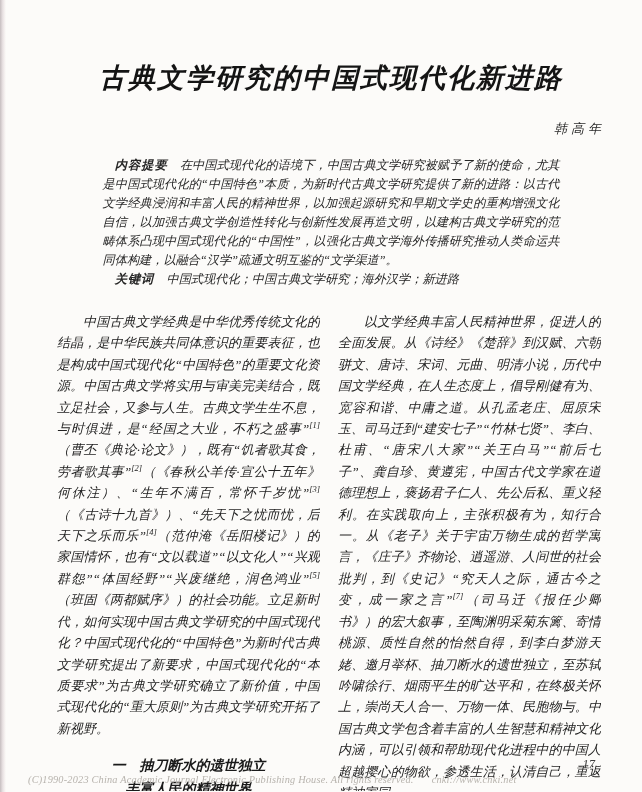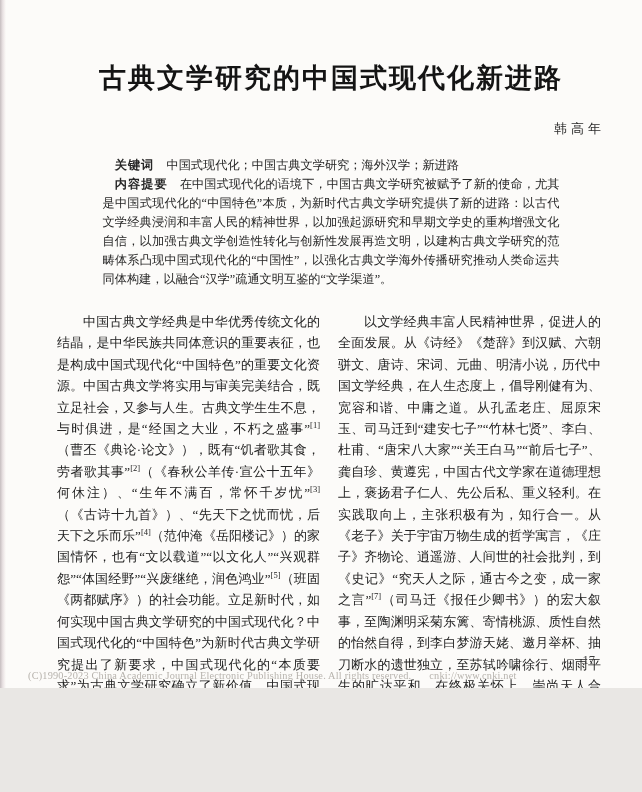--- a/index.html
+++ b/index.html
@@ -3,24 +3,25 @@
 <meta charset="utf-8">
 <style>
   html, body { margin: 0; padding: 0; }
   body {
     width: 642px; height: 792px;
     background: #e9e7e4;
     font-family: "Liberation Serif", "DejaVu Serif", serif;
   }
   .page {
     position: relative;
-    width: 642px; height: 688px;
+    width: 642px; height: 792px;
     background: #fcfbf9;
     color: #1e1e1e;
     overflow: hidden;
+    font-style: italic;
   }
   .scan-edge {
     position: absolute; left: 0; top: 0;
     width: 6px; height: 100%;
     background: linear-gradient(to right, #c6bec0 0%, #e8e1e2 45%, #f6f2f1 80%, #fcfbf9 100%);
   }
   .content { margin-left: 57px; width: 548px; }
   .article-title {
     padding-top: 60px;
     text-align: center;
@@ -92,22 +93,22 @@
 <body>
 
 <div class="page">
   <div class="scan-edge"></div>
 
   <div class="content">
     <div class="article-title">古典文学研究的中国式现代化新进路</div>
     <div class="author">韩高年</div>
 
     <div class="abstract">
+      <p><span class="lbl">内容提要</span><span>在中国式现代化的语境下，中国古典文学研究被赋予了新的使命，尤其是中国式现代化的“中国特色”本质，为新时代古典文学研究提供了新的进路：以古代文学经典浸润和丰富人民的精神世界，以加强起源研究和早期文学史的重构增强文化自信，以加强古典文学创造性转化与创新性发展再造文明，以建构古典文学研究的范畴体系凸现中国式现代化的“中国性”，以强化古典文学海外传播研究推动人类命运共同体构建，以融合“汉学”疏通文明互鉴的“文学渠道”。</span></p>
       <p><span class="lbl">关键词</span><span>中国式现代化；中国古典文学研究；海外汉学；新进路</span></p>
-      <p><span class="lbl">内容提要</span><span>在中国式现代化的语境下，中国古典文学研究被赋予了新的使命，尤其是中国式现代化的“中国特色”本质，为新时代古典文学研究提供了新的进路：以古代文学经典浸润和丰富人民的精神世界，以加强起源研究和早期文学史的重构增强文化自信，以加强古典文学创造性转化与创新性发展再造文明，以建构古典文学研究的范畴体系凸现中国式现代化的“中国性”，以强化古典文学海外传播研究推动人类命运共同体构建，以融合“汉学”疏通文明互鉴的“文学渠道”。</span></p>
     </div>
 
     <div class="body-cols">
       <div class="col">
           <p class="para indent">中国古典文学经典是中华优秀传统文化的结晶，是中华民族共同体意识的重要表征，也是构成中国式现代化“中国特色”的重要文化资源。中国古典文学将实用与审美完美结合，既立足社会，又参与人生。古典文学生生不息，与时俱进，是“经国之大业，不朽之盛事”<sup>[1]</sup>（曹丕《典论·论文》），既有“饥者歌其食，劳者歌其事”<sup>[2]</sup>（《春秋公羊传·宣公十五年》何休注）、“生年不满百，常怀千岁忧”<sup>[3]</sup>（《古诗十九首》）、“先天下之忧而忧，后天下之乐而乐”<sup>[4]</sup>（范仲淹《岳阳楼记》）的家国情怀，也有“文以载道”“以文化人”“兴观群怨”“体国经野”“兴废继绝，润色鸿业”<sup>[5]</sup>（班固《两都赋序》）的社会功能。立足新时代，如何实现中国古典文学研究的中国式现代化？中国式现代化的“中国特色”为新时代古典文学研究提出了新要求，中国式现代化的“本质要求”为古典文学研究确立了新价值，中国式现代化的“重大原则”为古典文学研究开拓了新视野。</p>
           <div class="sec-heading">
             <div>一　抽刀断水的遗世独立</div>
             <div>丰富人民的精神世界</div>
           </div>
         </div>

